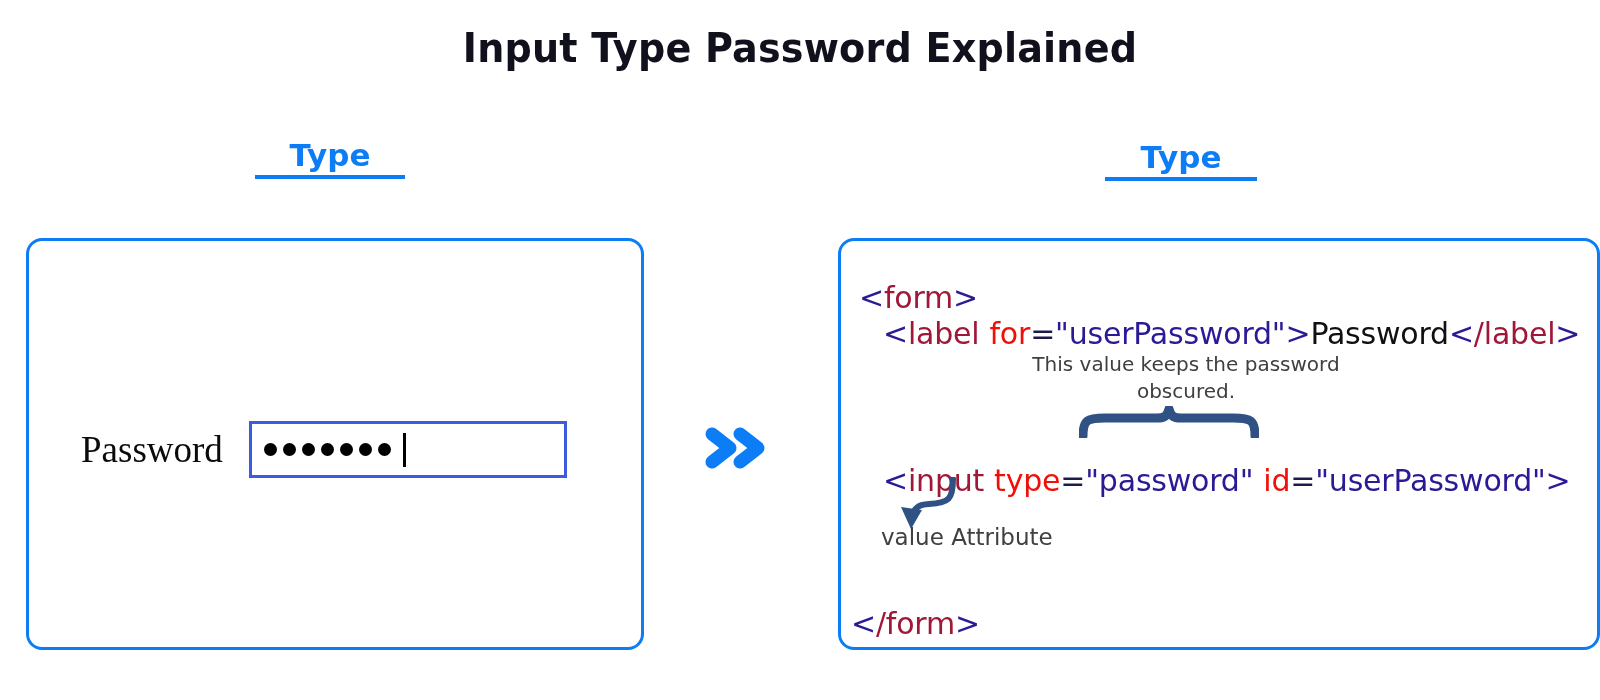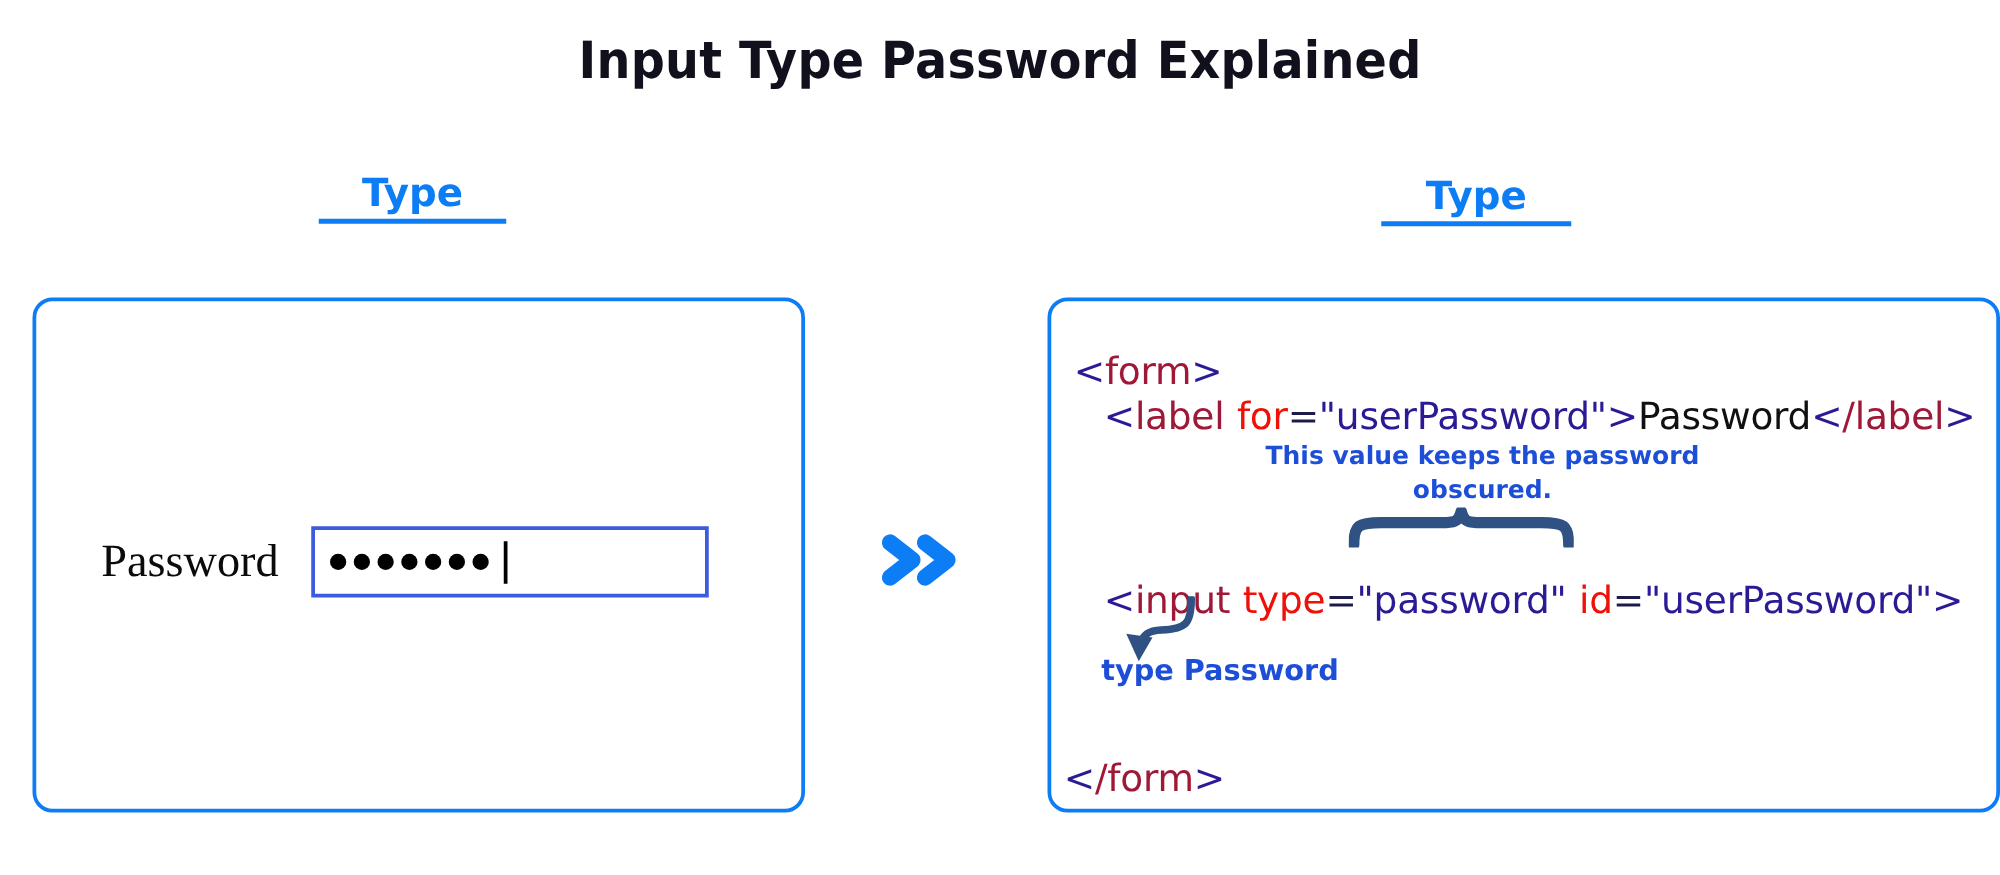--- a/index.html
+++ b/index.html
@@ -140,22 +140,22 @@
   .tok-attr    { color: #ef1108; text-align: center; }
   .tok-eq      { color: #1c1b4a; }
   .tok-val     { color: #2a1a96; }
   .tok-text    { color: #101010; }
   .tok-space   { display: inline-block; width: 10px; }
 
   
   .annotation {
     position: absolute;
     font-family: "DejaVu Sans", sans-serif;
-    font-weight: bold;
-    color: #1d4ed8;
+    font-weight: normal;
+    color: #404040;
     white-space: nowrap;
   }
   .anno-obscured {
     left: 145px;
     top: 110px;
     width: 400px;
     font-size: 20px;
     line-height: 1.33;
     text-align: center;
     white-space: normal;
@@ -245,15 +245,15 @@
     </svg>
   </div>
 
   <div class="arrow-wrap">
     <svg width="110" height="56" viewBox="0 0 110 56" aria-hidden="true">
       <path d="M82,2 C82,22 78,26 58,27 C48,27.5 44,30 40,40" fill="none" stroke="#2f5184" stroke-width="6" stroke-linecap="round"></path>
       <polygon points="40,52 30,30 51,33" fill="#2f5184"></polygon>
     </svg>
   </div>
 
-  <div class="annotation anno-type-attr">type Password</div>
+  <div class="annotation anno-type-attr">value Attribute</div>
 
 </div>
 
 </body></html>

